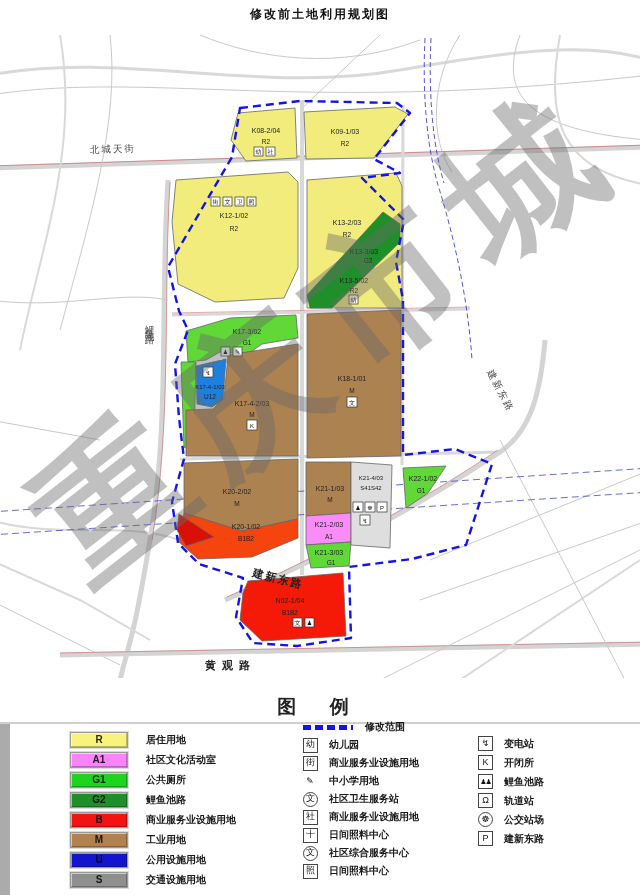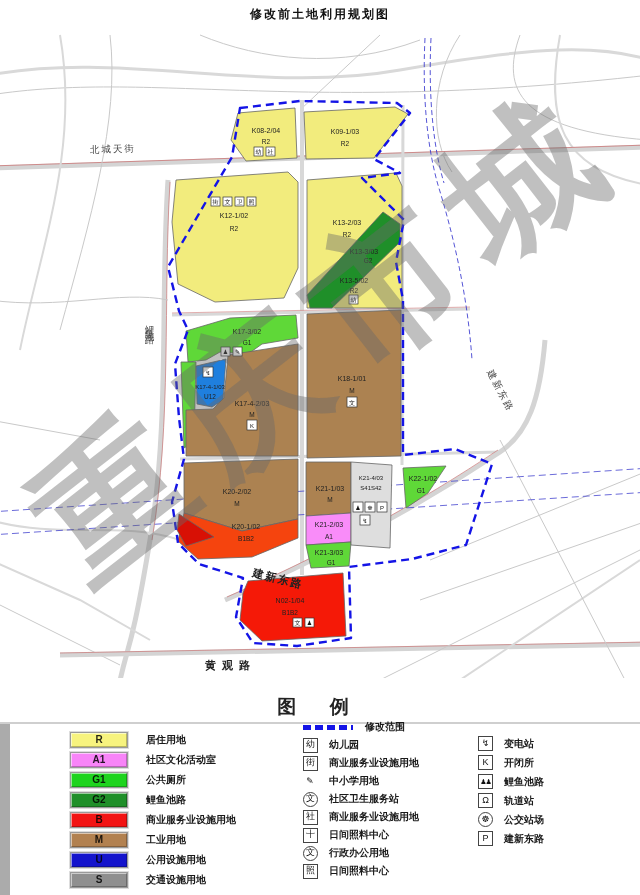--- a/index.html
+++ b/index.html
@@ -323,21 +323,21 @@
       <div class="lg-row">
         <div class="icon-cell">
             <div class="icon-box">十</div>
           </div>
         <div class="lg-label">日间照料中心</div>
       </div>
       <div class="lg-row">
         <div class="icon-cell">
             <div class="icon-box icon-circle">文</div>
           </div>
-        <div class="lg-label">行政办公用地</div>
+        <div class="lg-label">社区综合服务中心</div>
       </div>
       <div class="lg-row">
         <div class="icon-cell">
             <div class="icon-box">照</div>
           </div>
         <div class="lg-label">日间照料中心</div>
       </div>
     </div>
 
     <div class="lg-col lg-col3">

